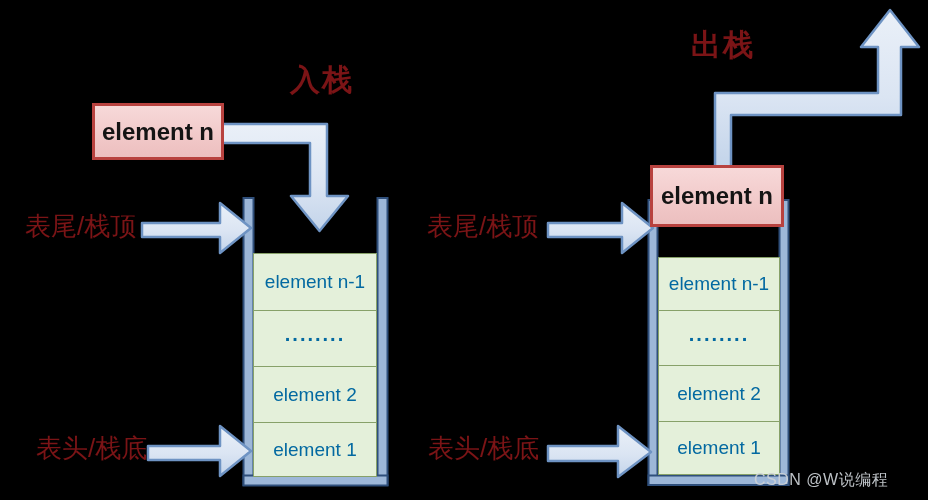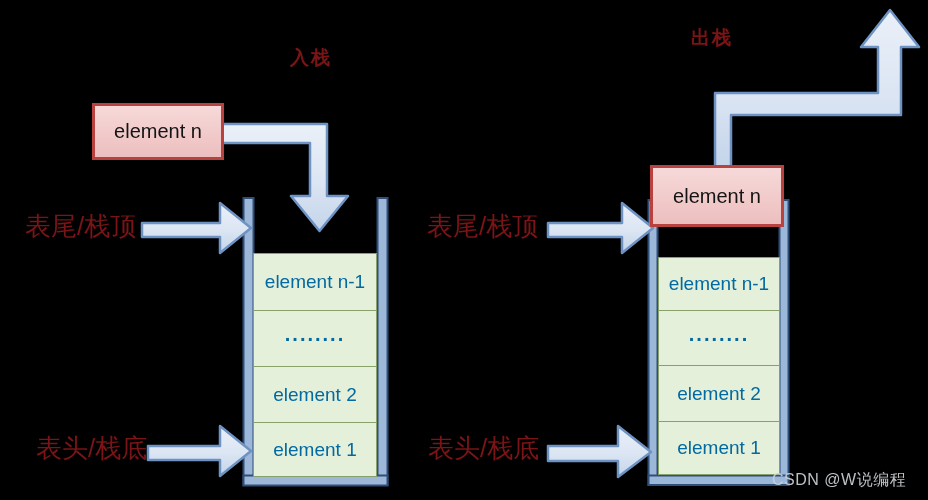--- a/index.html
+++ b/index.html
@@ -1,27 +1,27 @@
 <!DOCTYPE html>
 <html style="--background: #000000; --label_red: #7b1416; --box_border: #b8423f; --box_fill: #f0c6c6; --cell_fill: #e4f0da; --cell_border: #87a169; --wall_fill: #9db7d8; --wall_border: #2f4f7b; --arrow_border: #6e93c3; --watermark_color: #cdd2d7;"><head>
 <meta charset="utf-8">
 <style>
   html,body{margin:0;padding:0;background:#000;}
   .canvas{position:relative;width:928px;height:500px;background:var(--background,#000);
     font-family:"Liberation Sans","DejaVu Sans",sans-serif;overflow:hidden;}
   .layer{position:absolute;left:0;top:0;}
-  .op-label{position:absolute;font-weight:bold;font-size:19px;letter-spacing:2px;
+  .op-label{position:absolute;font-weight:bold;font-size:30px;letter-spacing:2px;
     color:var(--label_red,#7b1416);}
   .ptr-label{position:absolute;font-weight:normal;font-size:26px;letter-spacing:0px;
     color:var(--label_red,#7b1416);white-space:nowrap;}
   .elem-box{position:absolute;box-sizing:border-box;
     border:3px solid var(--box_border,#b8423f);
     background:linear-gradient(180deg,#f7d9d9 0%,var(--box_fill,#f0c6c6) 70%,#ecbfbf 100%);
     display:flex;align-items:center;justify-content:center;
-    font-size:20px;color:#141414;}
+    font-size:24px;color:#141414;font-weight:bold;}
   .cell{position:absolute;box-sizing:border-box;width:124px;
     border:1px solid var(--cell_border,#87a169);
     background:var(--cell_fill,#e4f0da);
     display:flex;align-items:center;justify-content:center;
     font-size:19px;color:#0369a1;}
   .cell.right{width:122px;}
   .cell .dots{font-weight:bold;font-size:20px;letter-spacing:2px;transform:translateY(-4px);}
   .watermark{position:absolute;font-size:16px;color:var(--watermark_color,#cdd2d7);
     opacity:.92;letter-spacing:.5px;white-space:nowrap;}
 </style>
@@ -67,22 +67,22 @@
   <div class="cell right" style="left:658px;top:257px;height:54px;">element n-1</div>
   <div class="cell right" style="left:658px;top:310px;height:56px;">
       <span class="dots">........</span>
     </div>
   <div class="cell right" style="left:658px;top:365px;height:57px;">element 2</div>
   <div class="cell right" style="left:658px;top:421px;height:54px;">element 1</div>
 
   <div class="elem-box" style="left:92px;top:103px;width:132px;height:57px;">element n</div>
   <div class="elem-box" style="left:650px;top:165px;width:134px;height:62px;">element n</div>
 
-  <div class="op-label" style="left:290px;top:45px;">入栈</div>
+  <div class="op-label" style="left:290px;top:60px;">入栈</div>
   <div class="op-label" style="left:691px;top:25px;">出栈</div>
 
   <div class="ptr-label" style="left:25px;top:209px;">表尾/栈顶</div>
   <div class="ptr-label" style="left:36px;top:431px;">表头/栈底</div>
   <div class="ptr-label" style="left:427px;top:209px;">表尾/栈顶</div>
   <div class="ptr-label" style="left:428px;top:431px;">表头/栈底</div>
 
-  <div class="watermark" style="left:772px;top:470px;">CSDN @W说编程</div>
+  <div class="watermark" style="left:754px;top:470px;">CSDN @W说编程</div>
 </div>
 
 </body></html>

